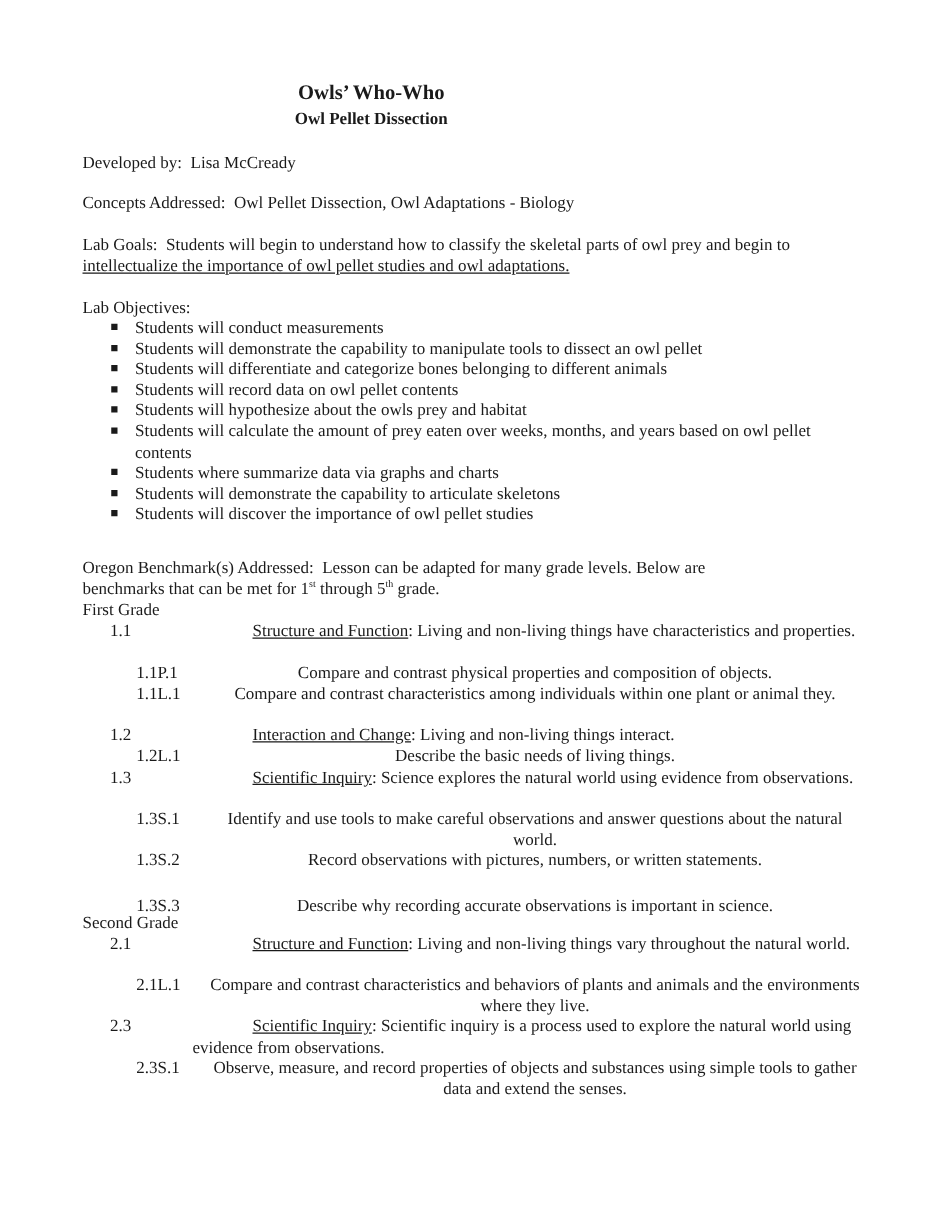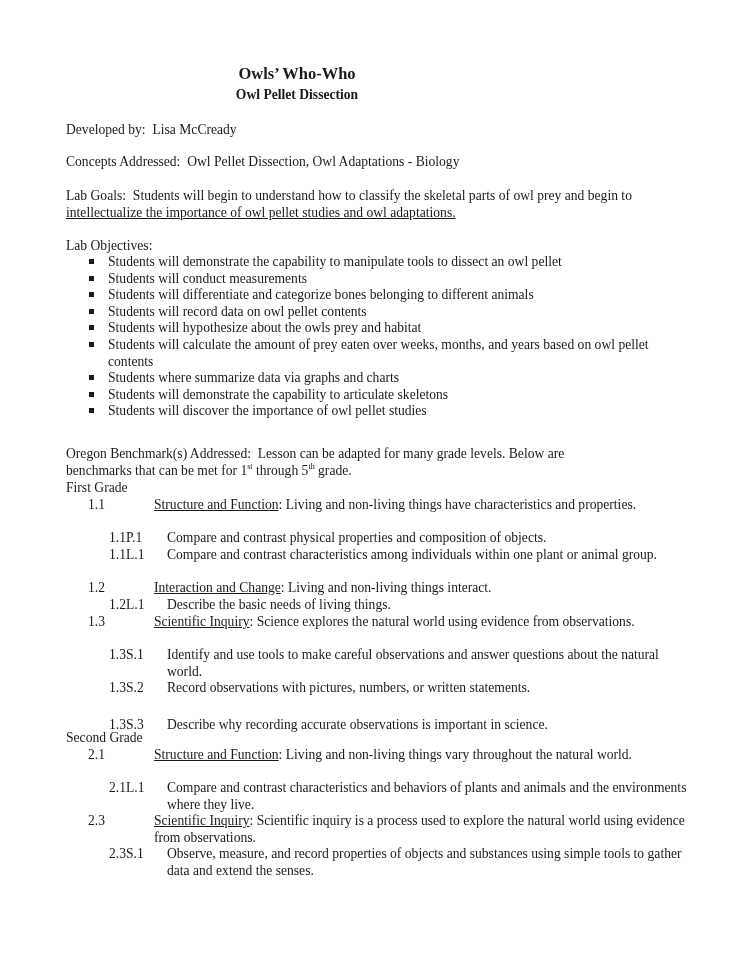--- a/index.html
+++ b/index.html
@@ -5,28 +5,28 @@
   html, body { margin: 0; padding: 0; background: #ffffff; }
   body {
     width: 749px; height: 970px; position: relative; overflow: hidden;
     font-family: "Liberation Serif", serif; color: #1a1a1a; font-size: 13.6px; line-height: 16.6px;
   }
   .title { position: absolute; left: 0; width: 594px; text-align: center; font-weight: bold; }
   .t1 { top: 66px; font-size: 16.5px; }
   .t2 { top: 87px; font-size: 13.6px; }
   .line { position: absolute; left: 66px; white-space: nowrap; }
   .b { font-weight: normal; }
-  .u { text-decoration: underline; }
+  .u { text-decoration: underline; margin-left: 48px; }
   ul.obj { position: absolute; left: 66px; top: 254px; margin: 0; padding: 0; list-style: none; width: 620px; }
   ul.obj li { position: relative; padding-left: 42px; }
   ul.obj li .bullet { position: absolute; left: 23px; top: 5px; width: 5px; height: 5px; background: #1a1a1a; }
   .std { position: absolute; left: 88px; width: 600px; }
   .std .code { position: absolute; left: 0; top: 0; }
   .std .text { margin-left: 66px; display: block; }
-  .sub { position: absolute; left: 109px; width: 580px; }
+  .sub { position: absolute; left: 109px; width: 580px; text-align: center; }
   .sub .code { position: absolute; left: 0; top: 0; }
   .sub .text { margin-left: 58px; display: block; }
   sup { font-size: 8px; line-height: 0; }
 </style>
 </head>
 <body>
 
 <div class="title t1">Owls’ Who-Who</div>
 <div class="title t2">Owl Pellet Dissection</div>
 
@@ -42,22 +42,22 @@
 
 <div class="line" style="top:188px;">
   <span class="b">Lab Goals:</span>&nbsp;
   <span>Students will begin to understand how to classify the skeletal parts of owl prey and begin to</span>
 </div>
 <div class="line" style="top:205px;text-decoration:underline;">intellectualize the importance of owl pellet studies and owl adaptations.</div>
 
 <div class="line b" style="top:238px;">Lab Objectives:</div>
 
 <ul class="obj">
+  <li><span class="bullet"></span><span>Students will conduct measurements</span></li>
   <li><span class="bullet"></span><span>Students will demonstrate the capability to manipulate tools to dissect an owl pellet</span></li>
-  <li><span class="bullet"></span><span>Students will conduct measurements</span></li>
   <li><span class="bullet"></span><span>Students will differentiate  and categorize bones belonging to different animals</span></li>
   <li><span class="bullet"></span><span>Students will record data on owl pellet contents</span></li>
   <li><span class="bullet"></span><span>Students will hypothesize about the owls prey and habitat</span></li>
   <li><span class="bullet"></span><span>Students will calculate the amount of prey eaten over weeks, months, and years based on owl pellet contents</span></li>
   <li><span class="bullet"></span><span>Students where summarize data via graphs and charts</span></li>
   <li><span class="bullet"></span><span>Students will demonstrate the capability to articulate skeletons</span></li>
   <li><span class="bullet"></span><span>Students will discover the importance of owl pellet studies</span></li>
 </ul>
 
 <div class="line" style="top:446px;">
@@ -73,21 +73,21 @@
 <div class="std" style="top:497px;">
   <span class="code">1.1</span>
   <span class="text"><span class="u">Structure and Function</span>: <span class="b">Living and non-living things have characteristics and properties.</span></span>
 </div>
 <div class="sub" style="top:530px;">
   <span class="code">1.1P.1</span>
   <span class="text">Compare and contrast physical properties and composition of objects.</span>
 </div>
 <div class="sub" style="top:547px;">
   <span class="code">1.1L.1</span>
-  <span class="text">Compare and contrast characteristics among individuals within one plant or animal group.</span>
+  <span class="text">Compare and contrast characteristics among individuals within one plant or animal they.</span>
 </div>
 
 <div class="std" style="top:580px;">
   <span class="code">1.2</span>
   <span class="text"><span class="u">Interaction and Change</span>: <span class="b">Living and non-living things interact.</span></span>
 </div>
 <div class="sub" style="top:597px;">
   <span class="code">1.2L.1</span>
   <span class="text">Describe the basic needs of living things.</span>
 </div>

